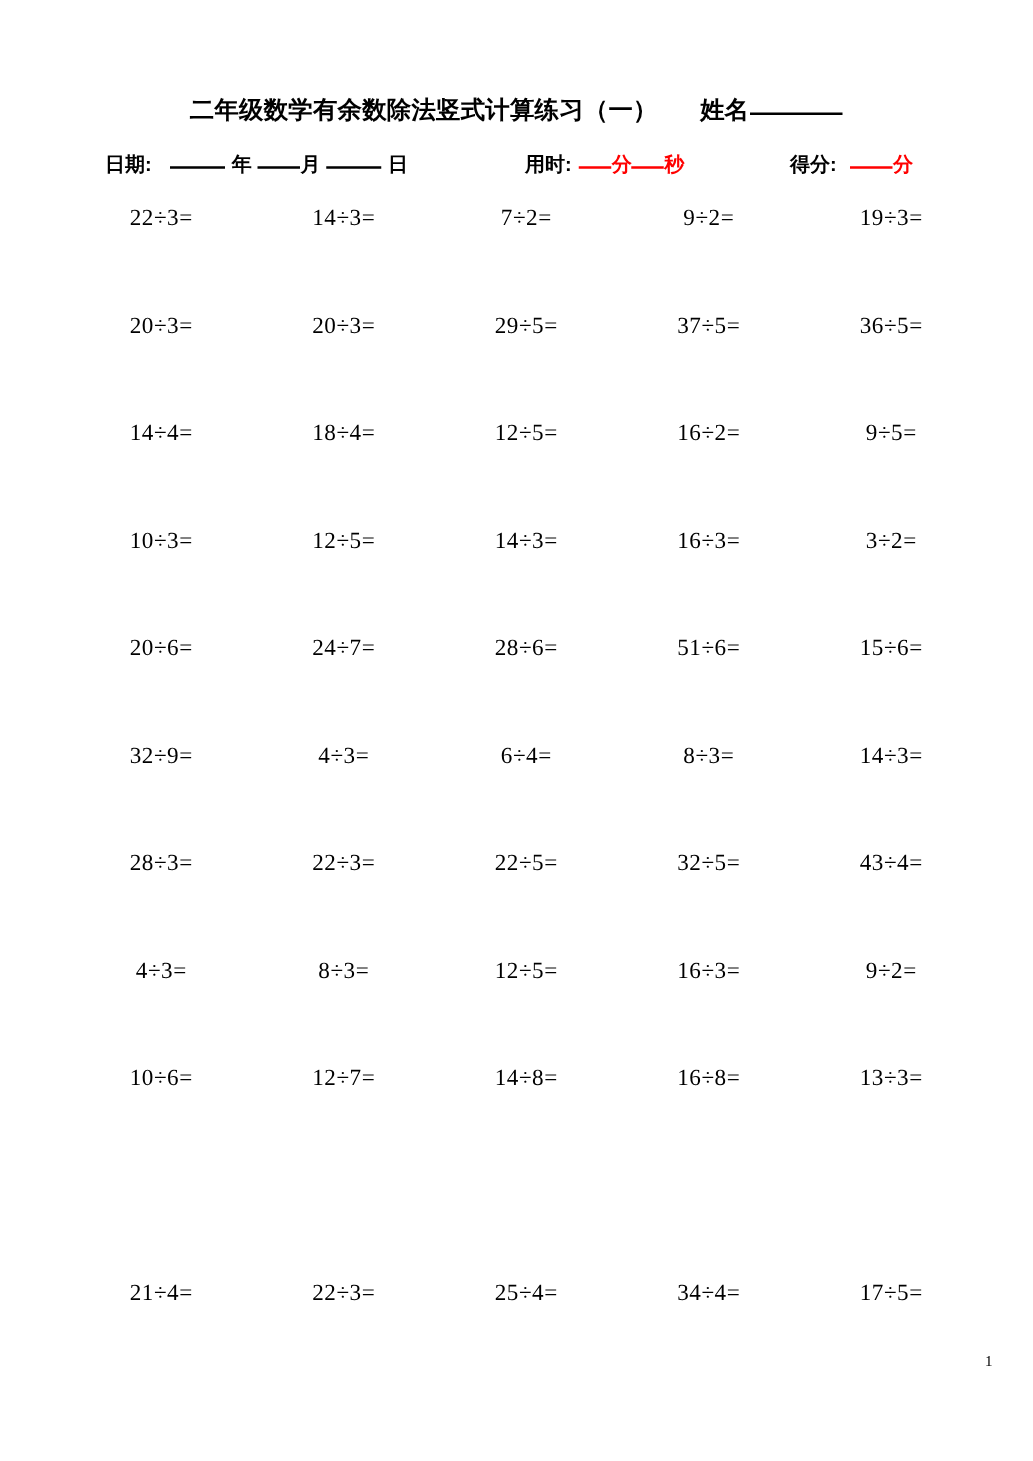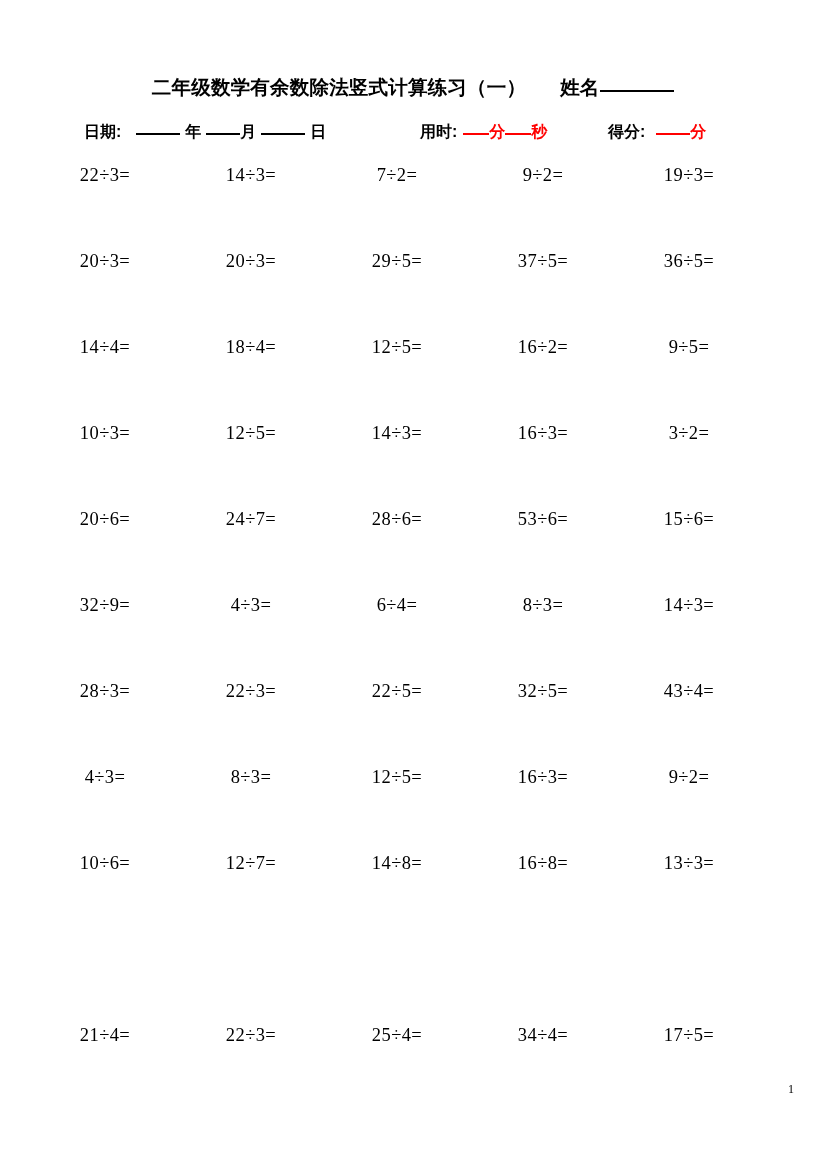--- a/index.html
+++ b/index.html
@@ -69,41 +69,41 @@
     width: 730px;
     height: 26px;
     font-family: "Liberation Sans", "DejaVu Sans", sans-serif;
     font-weight: bold;
     font-size: 16px;
     white-space: nowrap;
   }
   .meta-item { position: absolute; display: inline-flex; align-items: baseline; top: 0; }
   .meta-date  { left: 36px; }
   .meta-time  { left: 372px; }
-  .meta-score { left: 560px; }
+  .meta-score { left: 584px; }
 
   .meta-label { margin-right: 6px; }
   .blank {
     display: inline-block;
     border-bottom: 2.2px solid #000;
     position: relative;
     top: -2px;
   }
   .blank-red { border-bottom-color: #FF0000; }
   .b-wide  { width: 44px; }
   .b-mid   { width: 34px; }
   .b-narrow{ width: 26px; }
   .gap-s { display: inline-block; width: 5px; }
   .gap-m { display: inline-block; width: 9px; }
   .red { color: #FF0000; }
 
   
   .problem-grid {
     position: absolute;
-    left: 32px;
+    left: 56px;
     top: 160px;
     width: 730px;
   }
   .problem-row {
     display: flex;
     height: 86px;
     align-items: flex-start;
   }
   .problem-row.spaced { height: 172px; }
   .problem-cell {
@@ -250,21 +250,21 @@
         <div class="problem-cell">
           <span class="problem-text">20÷6=</span>
         </div>
         <div class="problem-cell">
           <span class="problem-text">24÷7=</span>
         </div>
         <div class="problem-cell">
           <span class="problem-text">28÷6=</span>
         </div>
         <div class="problem-cell">
-          <span class="problem-text">53÷6=</span>
+          <span class="problem-text">51÷6=</span>
         </div>
         <div class="problem-cell">
           <span class="problem-text">15÷6=</span>
         </div>
       </div>
       <div class="problem-row">
         <div class="problem-cell">
           <span class="problem-text">32÷9=</span>
         </div>
         <div class="problem-cell">

